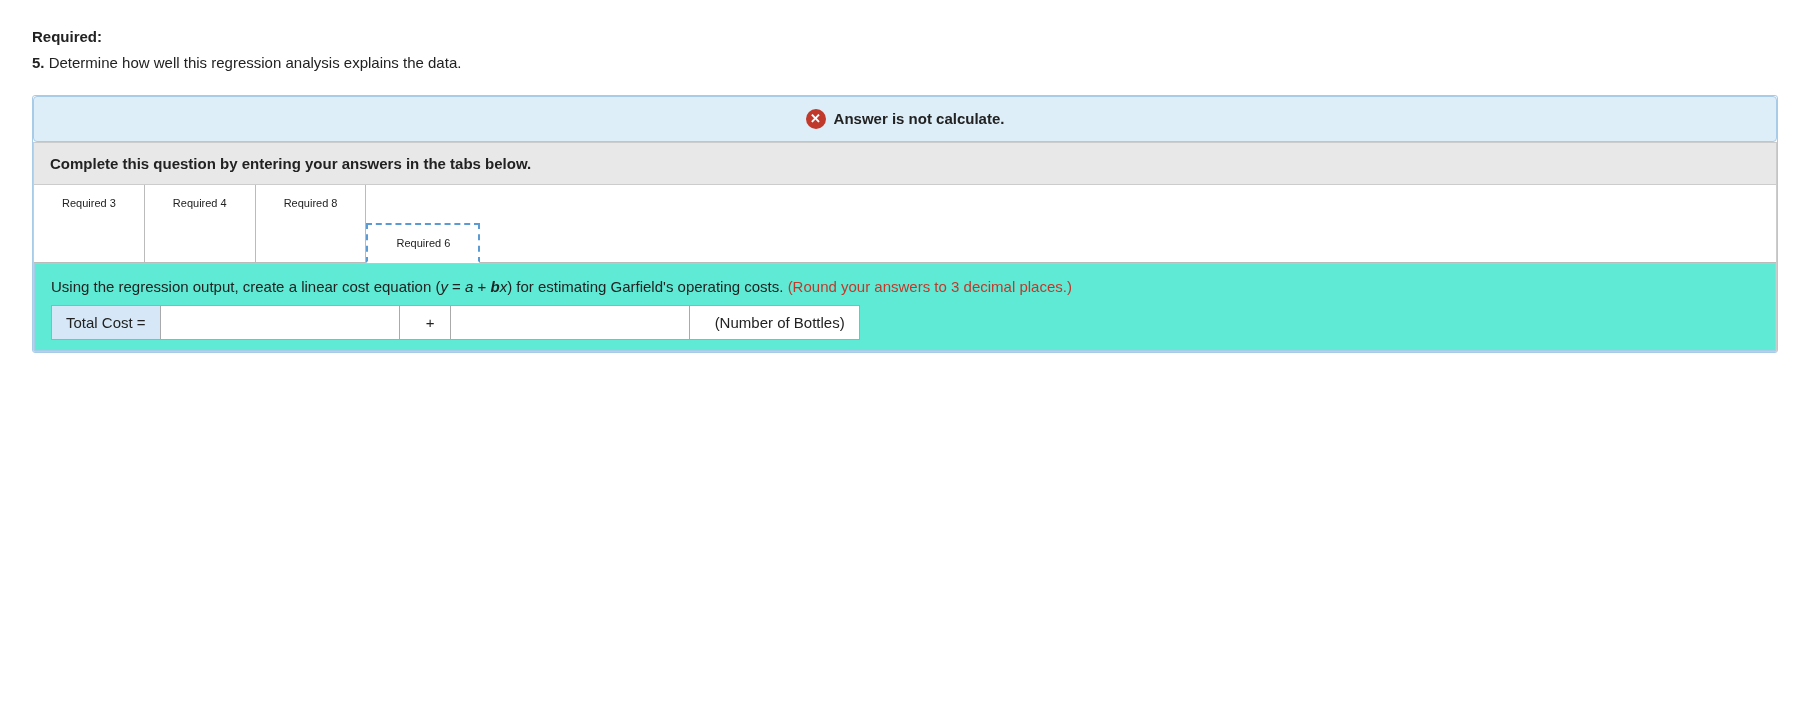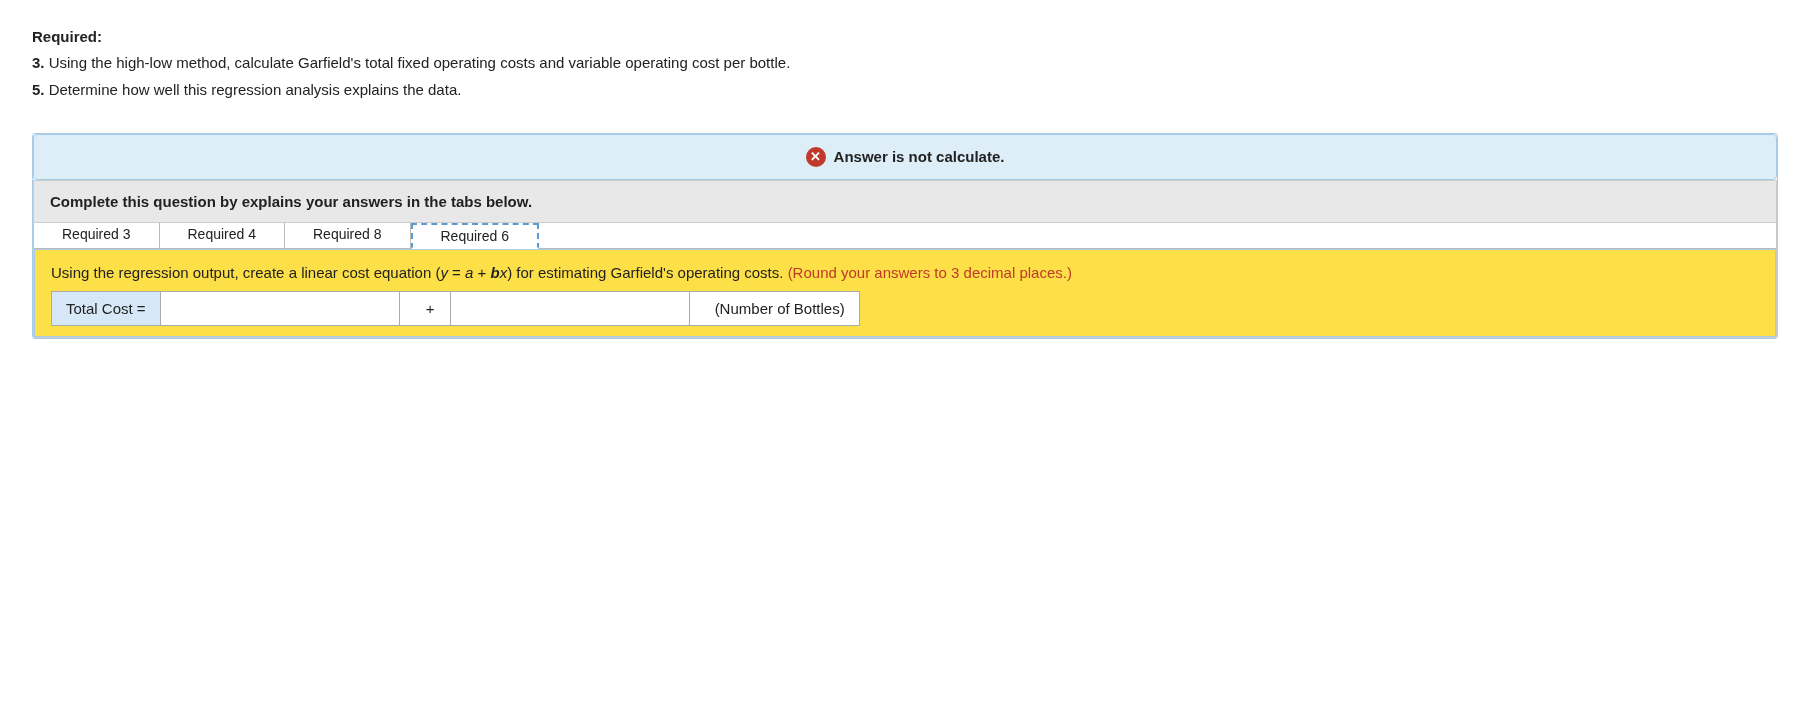--- a/index.html
+++ b/index.html
@@ -11,21 +11,21 @@
     body {
       font-family: Arial, sans-serif;
       font-size: 15px;
       background: #fff;
       color: #222;
       padding: 24px 32px;
       max-width: 1810px;
     }
 
     .instructions {
-      margin-bottom: 30px;
+      margin-bottom: 18px;
       line-height: 1.7;
     }
 
     .instructions p {
       margin: 0;
       line-height: 1.75;
     }
 
     .instructions .label-bold {
       font-weight: bold;
@@ -78,44 +78,45 @@
       margin-top: 0;
     }
 
     .tabs-row {
       display: flex;
       border-bottom: 1px solid #bbb;
       background: #fff;
     }
 
     .tab {
-      padding: 3px 28px;
+      padding: 12px 28px;
       border-right: 1px solid #bbb;
       cursor: pointer;
-      font-size: 14px;
+      font-size: 11px;
       background: #fff;
       color: #222;
       user-select: none;
     }
 
     .tab:last-child {
       border-right: none;
+      margin-top: 38px;
     }
 
     .tab.active {
       border: 2px dashed #5b9bd5;
       border-bottom: 2px solid #fff;
       margin-bottom: -1px;
       background: #fff;
       position: relative;
       z-index: 2;
     }
 
     .tab-content {
-      background: #fde047;
+      background: #5eead4;
       border: 1px solid #a8cce8;
       padding: 14px 16px 10px 16px;
     }
 
     .tab-content p {
       font-size: 15px;
       margin-bottom: 10px;
       color: #222;
     }
 
@@ -188,41 +189,37 @@
   </style>
 </head>
 <body>
 
 <div class="top-section">
   <div class="instructions">
     <p>
       <span class="label-bold">Required:</span>
     </p>
     <p>
-      <span class="label-bold">3.</span>
-      <span> Using the high-low method, calculate Garfield's total fixed operating costs and variable operating cost per bottle.</span>
-    </p>
-    <p>
       <span class="label-bold">5.</span>
       <span> Determine how well this regression analysis explains the data.</span>
     </p>
   </div>
 </div>
 
 <div class="combined-block">
 
   <div class="alert-box">
     <div class="alert-inner">
       <span class="alert-icon">✕</span>
       <span>Answer is not calculate.</span>
     </div>
   </div>
 
   <div class="instruction-bar">
-    <span>Complete this question by explains your answers in the tabs below.</span>
+    <span>Complete this question by entering your answers in the tabs below.</span>
   </div>
 
   <div class="tabs-area">
     <div class="tabs-row">
       <div class="tab">
         <span>Required 3</span>
       </div>
       <div class="tab">
         <span>Required 4</span>
       </div>

